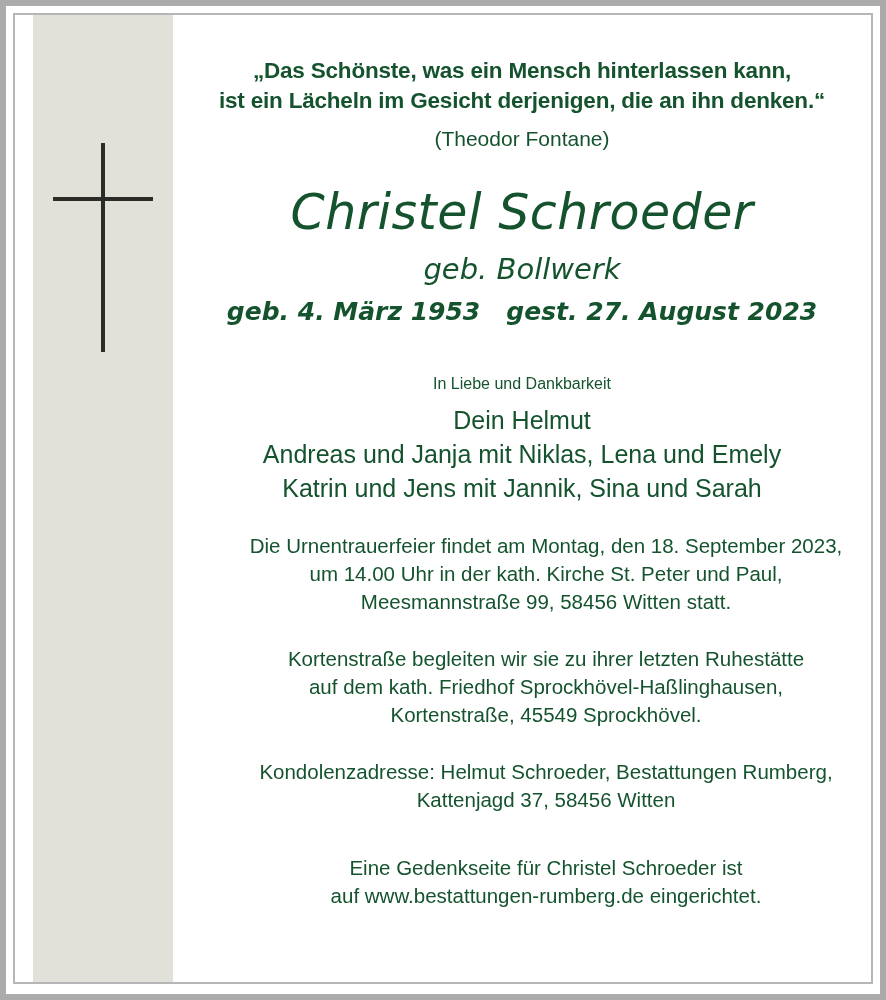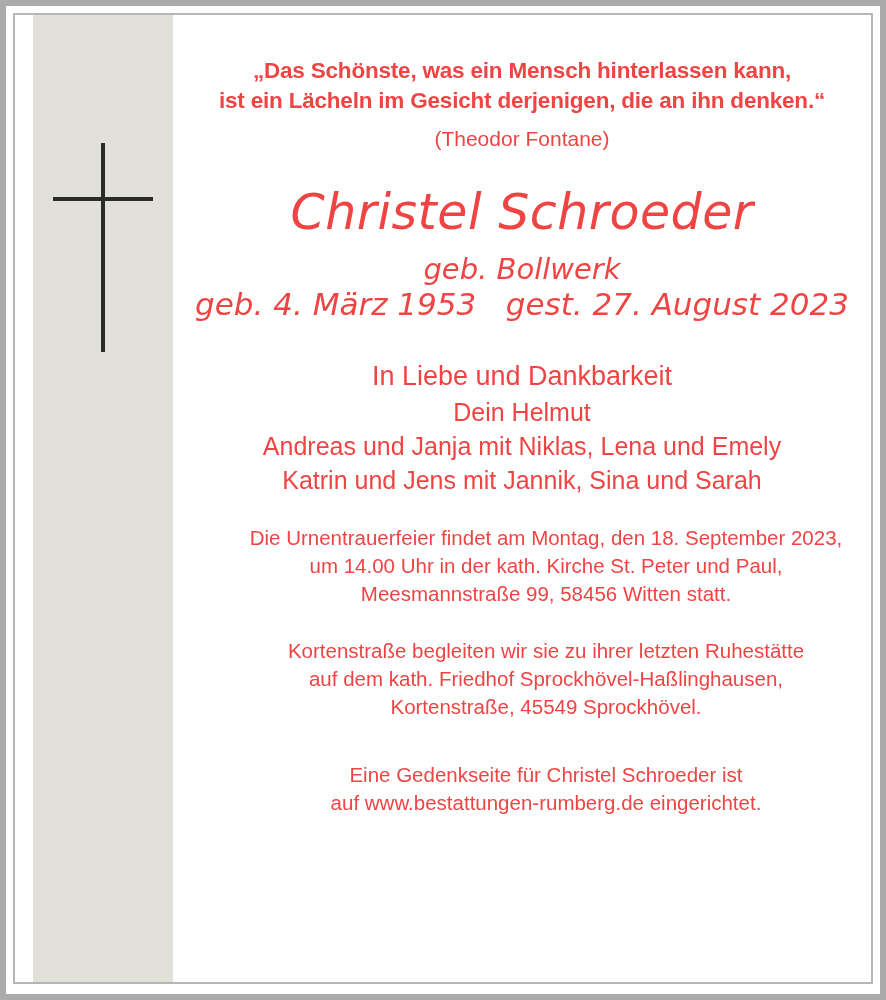--- a/index.html
+++ b/index.html
@@ -65,21 +65,21 @@
   }
 
   
   .content {
     position: absolute;
     left: 158px;
     top: 0;
     width: 698px;
     height: 967px;
     text-align: center;
-    color: #ef4444;
+    color: #14532d;
   }
 
   .quote {
     margin-top: 41px;
     font-size: 22.5px;
     font-weight: bold;
     line-height: 30px;
     letter-spacing: -0.2px;
   }
   .quote-author {
@@ -99,30 +99,32 @@
     letter-spacing: 0.5px;
   }
   .maiden {
     margin-top: 9px;
     font-family: "DejaVu Sans", sans-serif;
     font-style: italic;
     font-size: 29px;
     line-height: 36px;
   }
   .dates {
+    margin-top: 8px;
     font-family: "DejaVu Sans", sans-serif;
     font-style: italic;
-    font-size: 31px;
+    font-size: 25px;
     line-height: 34px;
     white-space: pre;
+    font-weight: bold;
   }
 
   .gratitude {
     margin-top: 40px;
-    font-size: 27px;
+    font-size: 16px;
     line-height: 30px;
   }
 
   .family {
     margin-top: 4px;
     font-size: 25px;
     line-height: 34px;
   }
 
   .para {
@@ -181,20 +183,24 @@
         <span class="line">Meesmannstraße 99, 58456 Witten statt.</span>
       </div>
 
       <div class="para gap">
         <span class="line">Kortenstraße begleiten wir sie zu ihrer letzten Ruhestätte</span>
         <span class="line">auf dem kath. Friedhof Sprockhövel-Haßlinghausen,</span>
         <span class="line">Kortenstraße, 45549 Sprockhövel.</span>
       </div>
 
 
+      <div class="para gap">
+        <span class="line">Kondolenzadresse: Helmut Schroeder, Bestattungen Rumberg,</span>
+        <span class="line">Kattenjagd 37, 58456 Witten</span>
+      </div>
 
       <div class="para tight">
         <span class="line">Eine Gedenkseite für Christel Schroeder ist</span>
         <span class="line">auf www.bestattungen-rumberg.de eingerichtet.</span>
       </div>
 
     </div>
   </div>
 </div>
 

